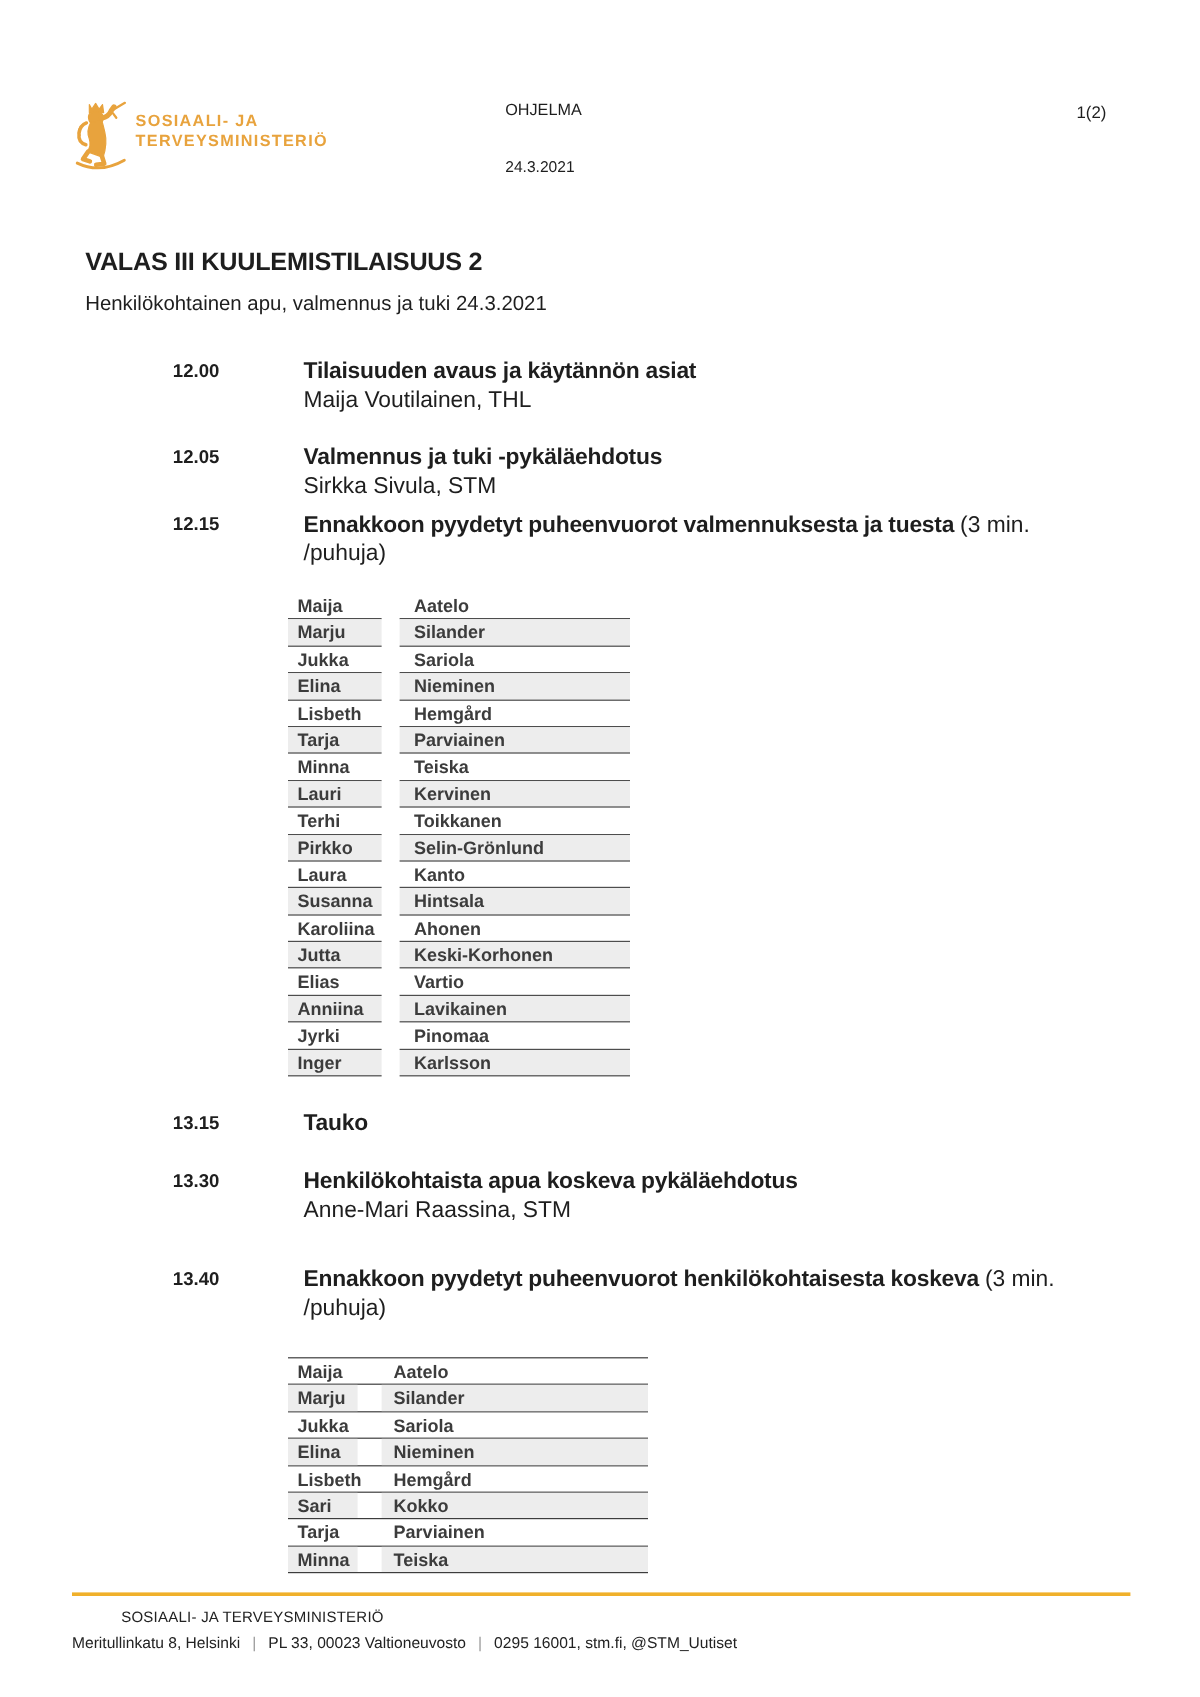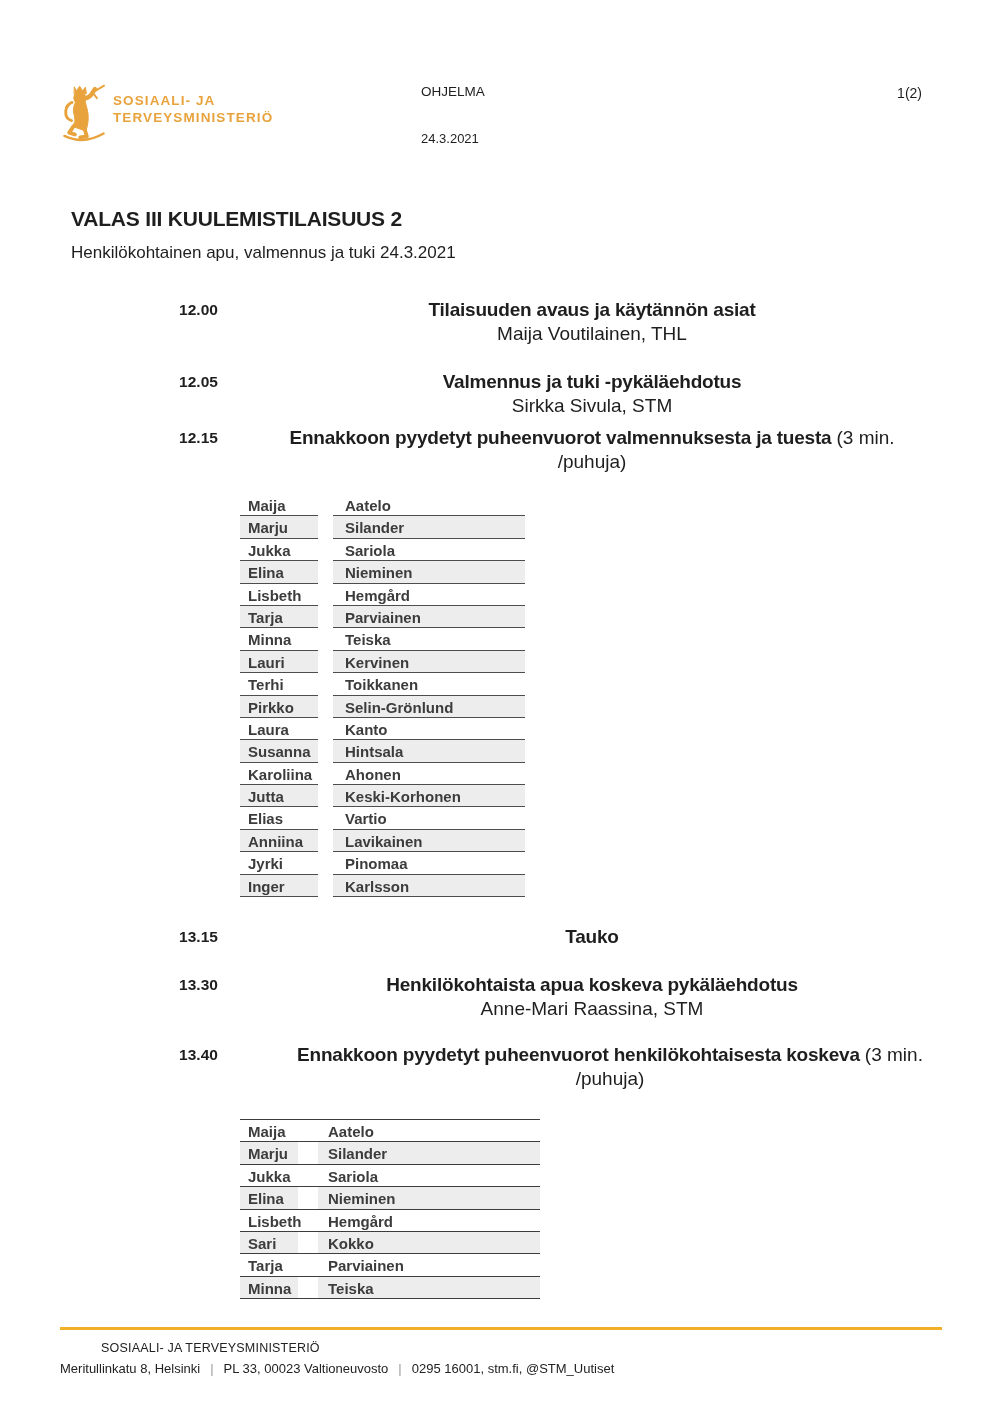--- a/index.html
+++ b/index.html
@@ -20,33 +20,33 @@
   }
   .hdr-center { position:absolute; left:421px; top:84px; font-size:13.5px; }
   .hdr-date   { position:absolute; left:421px; top:131px; font-size:13px; }
   .page-num   { position:absolute; right:78px; top:85px; font-size:14px; }
 
   
   .content { position:absolute; left:71px; top:204px; width:860px; }
   .doc-title { font-size:21px; font-weight:bold; letter-spacing:-0.2px; line-height:30px; }
   .doc-subtitle { font-size:17px; line-height:26px; margin-top:6px; }
 
-  .agenda-row { display:flex;text-align:center; }
+  .agenda-row { display:flex; }
   .a-time { width:109px; margin-left:73px; font-weight:bold; font-size:15.5px; line-height:24px; flex:0 0 auto; }
   .a-body { flex:1; font-size:19px; line-height:24px; }
   .a-title { font-weight:bold; letter-spacing:-0.2px; }
   .a-note { font-weight:normal; margin-left:5px; }
   .a-speaker { font-weight:normal; }
 
   .mt-block  { margin-top:32px; }
   .mt-block2 { margin-top:24px; }
   .mt-line   { margin-top:8px; }
   .mt-13-15  { margin-top:28px; }
   .mt-13-30  { margin-top:24px; }
-  .mt-13-40  { margin-top:22px;gap:36px; }
+  .mt-13-40  { margin-top:34px; }
 
   
   .stable { margin-left:169px; font-size:15px; color:#3C3C3C;font-weight:bold; }
   .trow { display:flex; height:22.4px; align-items:stretch; }
   .tcell { line-height:21px; padding-top:1px; white-space:nowrap; }
   .trow:nth-child(even) .tcell { background:#EDEDED; }
 
   .t1 { margin-top:20px; width:285px; }
   .t1 .tcell { border-bottom:1.4px solid #4D4D4D; }
   .t1 .c0 { width:78px; padding-left:8px; }

